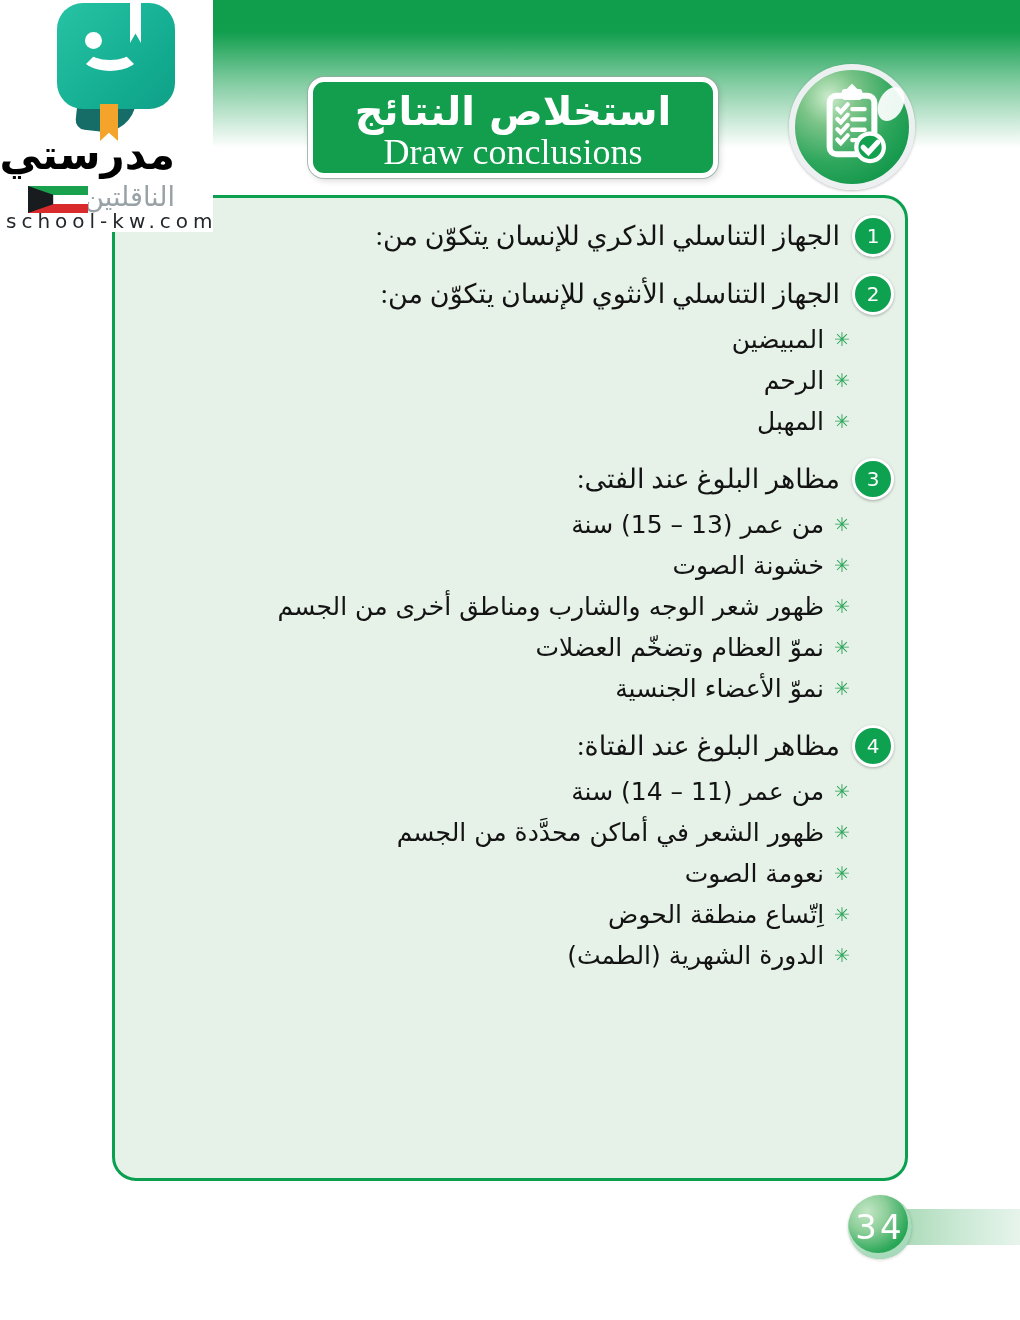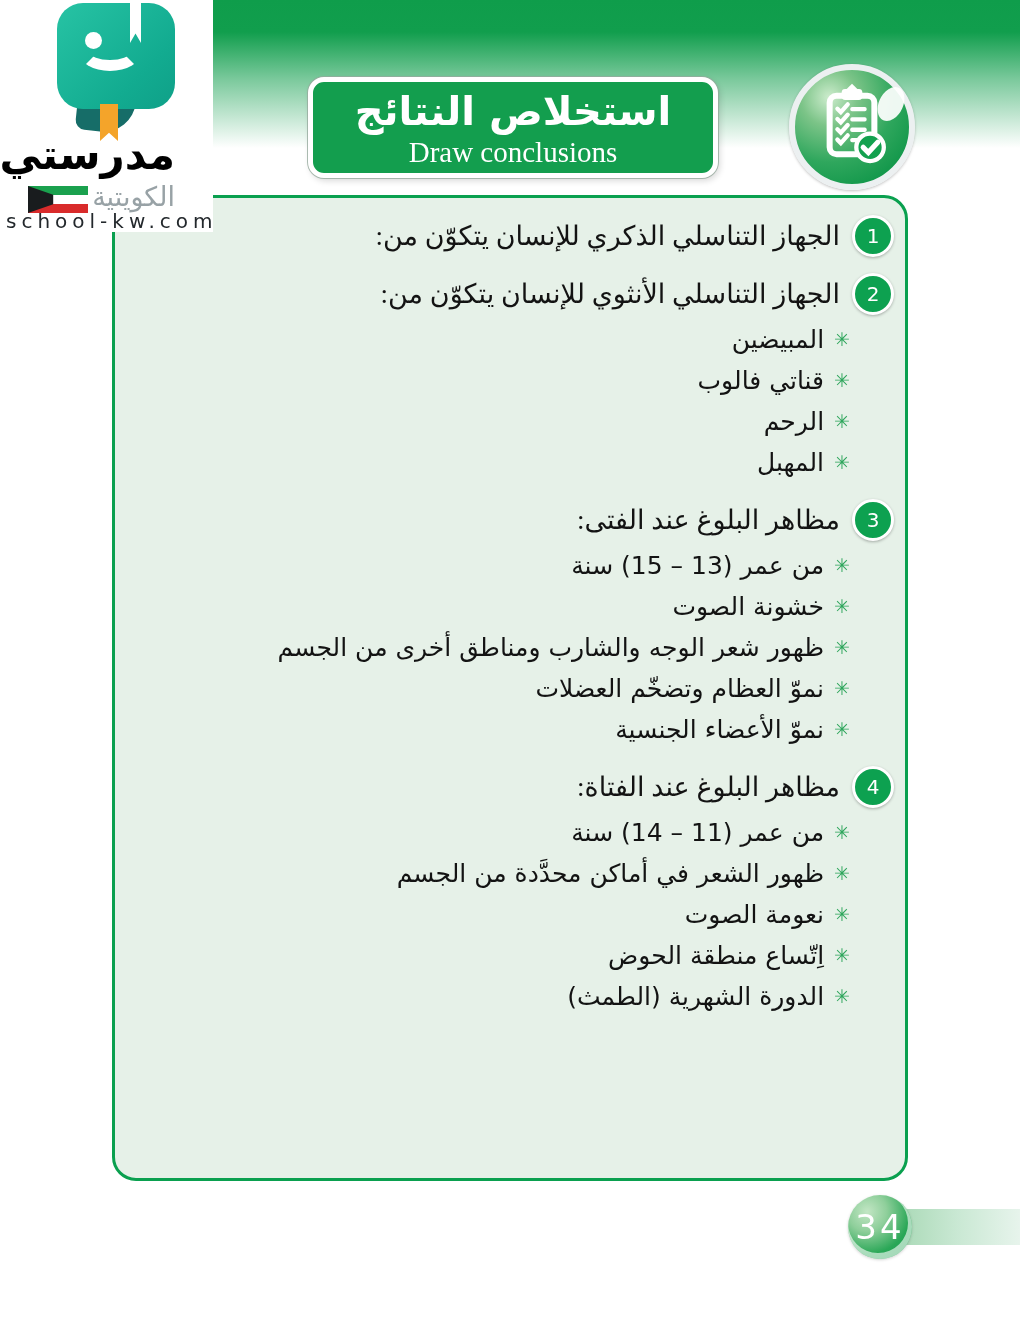--- a/index.html
+++ b/index.html
@@ -23,21 +23,21 @@
   .head-text{font-size:27px;white-space:nowrap;font-family:Liberation Serif, serif;}
   .bullets{margin-top:4px;padding-right:44px;}
   .bullet-line{line-height:40px;font-size:25px;white-space:nowrap;}
   .star{color:#2fa65c;font-size:19px;margin-left:10px;display:inline-block;transform:translateY(-2px);}
 
   
   .banner{position:absolute;left:308px;top:77px;width:400px;height:91px;background:#139e4e;
     border:5px solid #fff;border-radius:16px;z-index:4;display:flex;flex-direction:column;
     align-items:center;justify-content:center;box-shadow:0 0 0 1px rgba(150,170,158,.8),2px 3px 6px rgba(0,0,0,.15);}
   .banner-ar{color:#fff;font-size:40px;font-weight:bold;line-height:48px;direction:rtl;}
-  .banner-en{color:#fff;font-size:29px;line-height:34px;font-family:"Liberation Serif",serif;}
+  .banner-en{color:#fff;font-size:36px;line-height:34px;font-family:"Liberation Serif",serif;}
 
   
   .header-icon-btn{position:absolute;left:789px;top:64px;width:114px;height:114px;border-radius:50%;
     z-index:4;border:6px solid #ecf0f1;box-shadow:0 1px 3px rgba(0,0,0,.25);
     background:radial-gradient(circle at 30% 24%,#cdeccd 0%,#7cc488 24%,#2fa75d 55%,#0e9548 85%);}
   .header-icon-btn .shine{position:absolute;right:6px;top:16px;width:24px;height:36px;
     background:rgba(255,255,255,.92);border-radius:60% 55% 60% 55%;transform:rotate(24deg);}
   .header-icon-btn svg{position:absolute;left:14px;top:12px;}
 
   
@@ -92,21 +92,20 @@
       </div>
     </div>
 
     <div class="item">
       <div class="item-head">
         <span class="num">2</span>
         <span class="head-text">الجهاز التناسلي الأنثوي للإنسان يتكوّن من:</span>
       </div>
       <div class="bullets">
         <div class="bullet-line"><span class="star">✳</span><span>المبيضين</span></div>
-        <div class="bullet-line"><span class="star">✳</span><span>قناتي فالوب</span></div>
         <div class="bullet-line"><span class="star">✳</span><span>الرحم</span></div>
         <div class="bullet-line"><span class="star">✳</span><span>المهبل</span></div>
       </div>
     </div>
 
     <div class="item">
       <div class="item-head">
         <span class="num">3</span>
         <span class="head-text">مظاهر البلوغ عند الفتى:</span>
       </div>
@@ -161,21 +160,21 @@
 
   <div class="logo-panel">
     <div class="logo-tail"></div>
     <div class="logo-square">
       <span class="logo-eye"></span>
       <span class="logo-slit"></span>
       <span class="logo-smile"></span>
     </div>
     <div class="logo-ribbon"></div>
     <div class="logo-title">مدرستي</div>
-    <div class="logo-sub">الكويتية</div>
+    <div class="logo-sub">الناقلتين</div>
     <div class="flag">
       <div class="stripes">
         <div class="s-green"></div>
         <div class="s-white"></div>
         <div class="s-red"></div>
       </div>
       <div class="trapezoid"></div>
     </div>
     <div class="logo-site">school-kw.com</div>
   </div>

